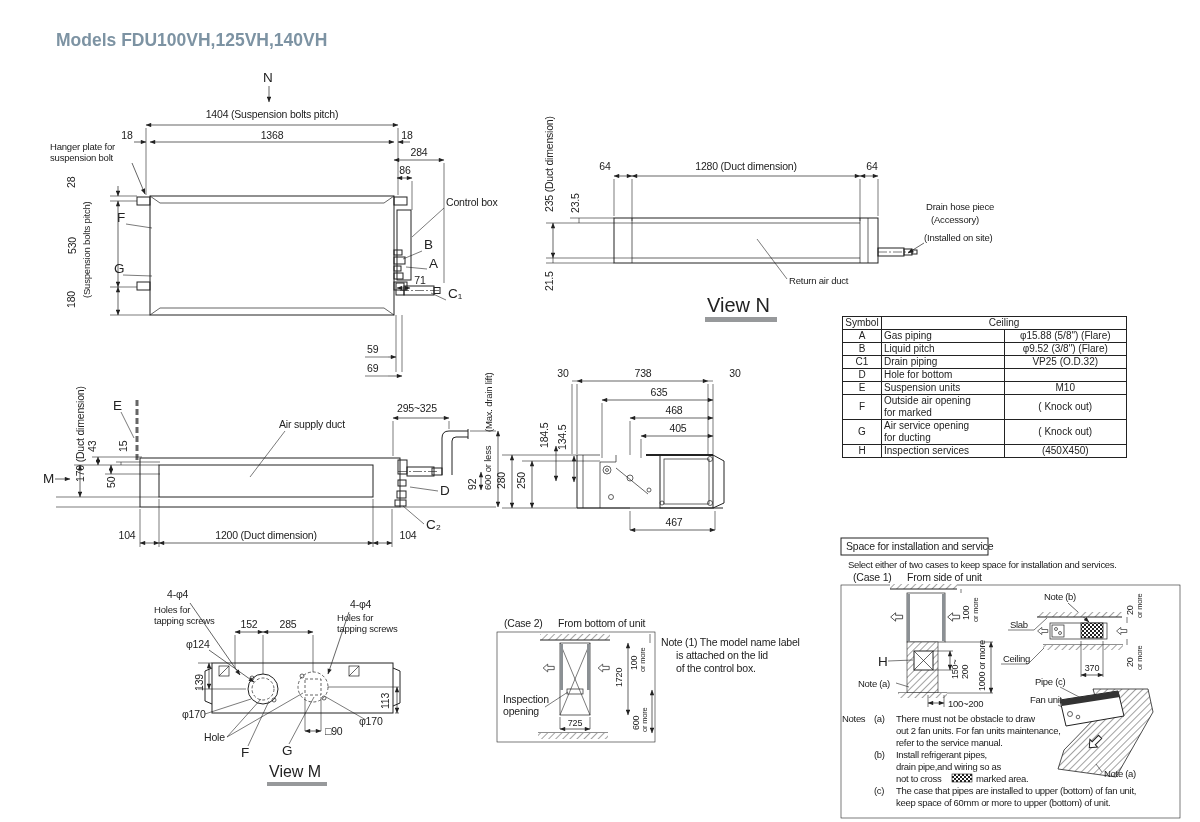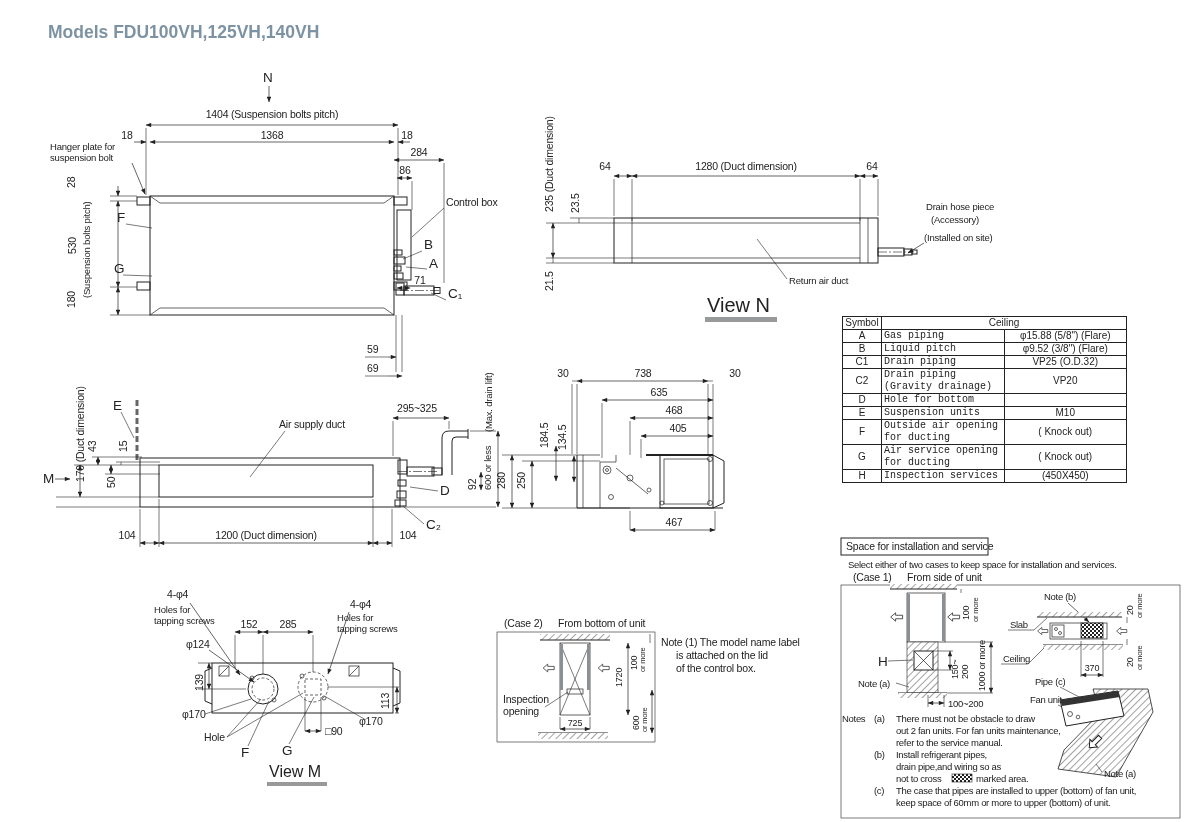--- a/index.html
+++ b/index.html
@@ -1,18 +1,18 @@
 <!DOCTYPE html>
 <html><head>
 <meta charset="utf-8">
 <style>
   html,body{margin:0;padding:0;background:#fff;}
   #stage{position:relative;width:1200px;height:822px;background:#fff;overflow:hidden;
          font-family:"Liberation Sans","DejaVu Sans",sans-serif;}
-  #title{position:absolute;left:40px;top:14px;font-size:17.5px;font-weight:bold;color:#7d93a3;margin:8px;}
+  #title{position:absolute;left:40px;top:14px;font-size:17.5px;font-weight:bold;color:#7d93a3;margin:16px;}
   svg{position:absolute;left:0;top:0;}
   
   .ln  {stroke:#222;stroke-width:1;fill:none;}
   .lnt {stroke:#222;stroke-width:.7;fill:none;}
   .lnb {stroke:#222;stroke-width:2.2;fill:none;}
   .ext {stroke:#222;stroke-width:.6;fill:none;}
   .dim {stroke:#222;stroke-width:.7;fill:none;marker-start:url(#ar);marker-end:url(#ar);}
   .dime{stroke:#222;stroke-width:.7;fill:none;marker-end:url(#ar);}
   .dsh2{stroke-dasharray:3 2;}
   .cl  {stroke:#222;stroke-width:.6;fill:none;stroke-dasharray:9 2 2 2;}
@@ -26,21 +26,21 @@
   .tb {font:13.5px "Liberation Sans","DejaVu Sans",sans-serif;}
   .tt {font:20px "Liberation Sans","DejaVu Sans",sans-serif;}
   .tm {font:16px "Liberation Sans","DejaVu Sans",sans-serif;}
   .tn {font:9.5px "Liberation Sans","DejaVu Sans",sans-serif;letter-spacing:-.3px;}
   .tc {text-anchor:middle;}
   
   #symtable{position:absolute;left:842px;top:316px;width:285px;border-collapse:collapse;
             font-size:10px;line-height:1.2;color:#222;table-layout:fixed;border-radius:16px;}
   #symtable th,#symtable td{border:1px solid #222;padding:0 2px;font-weight:normal;}
   #symtable .sy{width:34px;text-align:center;}
-  #symtable .nm{width:120px;text-align:left;white-space:pre-line;font-family:Liberation Mono, monospace;}
+  #symtable .nm{width:120px;text-align:left;white-space:pre-line;}
   #symtable .vl{width:123px;text-align:center;white-space:pre-line;}
   #symtable th{text-align:center;}
 </style>
 </head>
 <body>
 
 <div id="stage">
   <h1 id="title">Models FDU100VH,125VH,140VH</h1>
 
   <svg width="1200" height="822" viewBox="0 0 1200 822">
@@ -536,39 +536,33 @@
           <td class="sy">B</td>
           <td class="nm">Liquid pitch</td>
           <td class="vl">φ9.52 (3/8") (Flare)</td>
         </tr>
     <tr>
           <td class="sy">C1</td>
           <td class="nm">Drain piping</td>
           <td class="vl">VP25 (O.D.32)</td>
         </tr>
     <tr>
-          <td class="sy">C2</td>
-          <td class="nm">Drain piping
- (Gravity drainage)</td>
-          <td class="vl">VP20</td>
-        </tr>
-    <tr>
           <td class="sy">D</td>
           <td class="nm">Hole for bottom</td>
           <td class="vl"></td>
         </tr>
     <tr>
           <td class="sy">E</td>
           <td class="nm">Suspension units</td>
           <td class="vl">M10</td>
         </tr>
     <tr>
           <td class="sy">F</td>
           <td class="nm">Outside air opening
-for ducting</td>
+for marked</td>
           <td class="vl">( Knock out)</td>
         </tr>
     <tr>
           <td class="sy">G</td>
           <td class="nm">Air service opening
 for ducting</td>
           <td class="vl">( Knock out)</td>
         </tr>
     <tr>
           <td class="sy">H</td>

